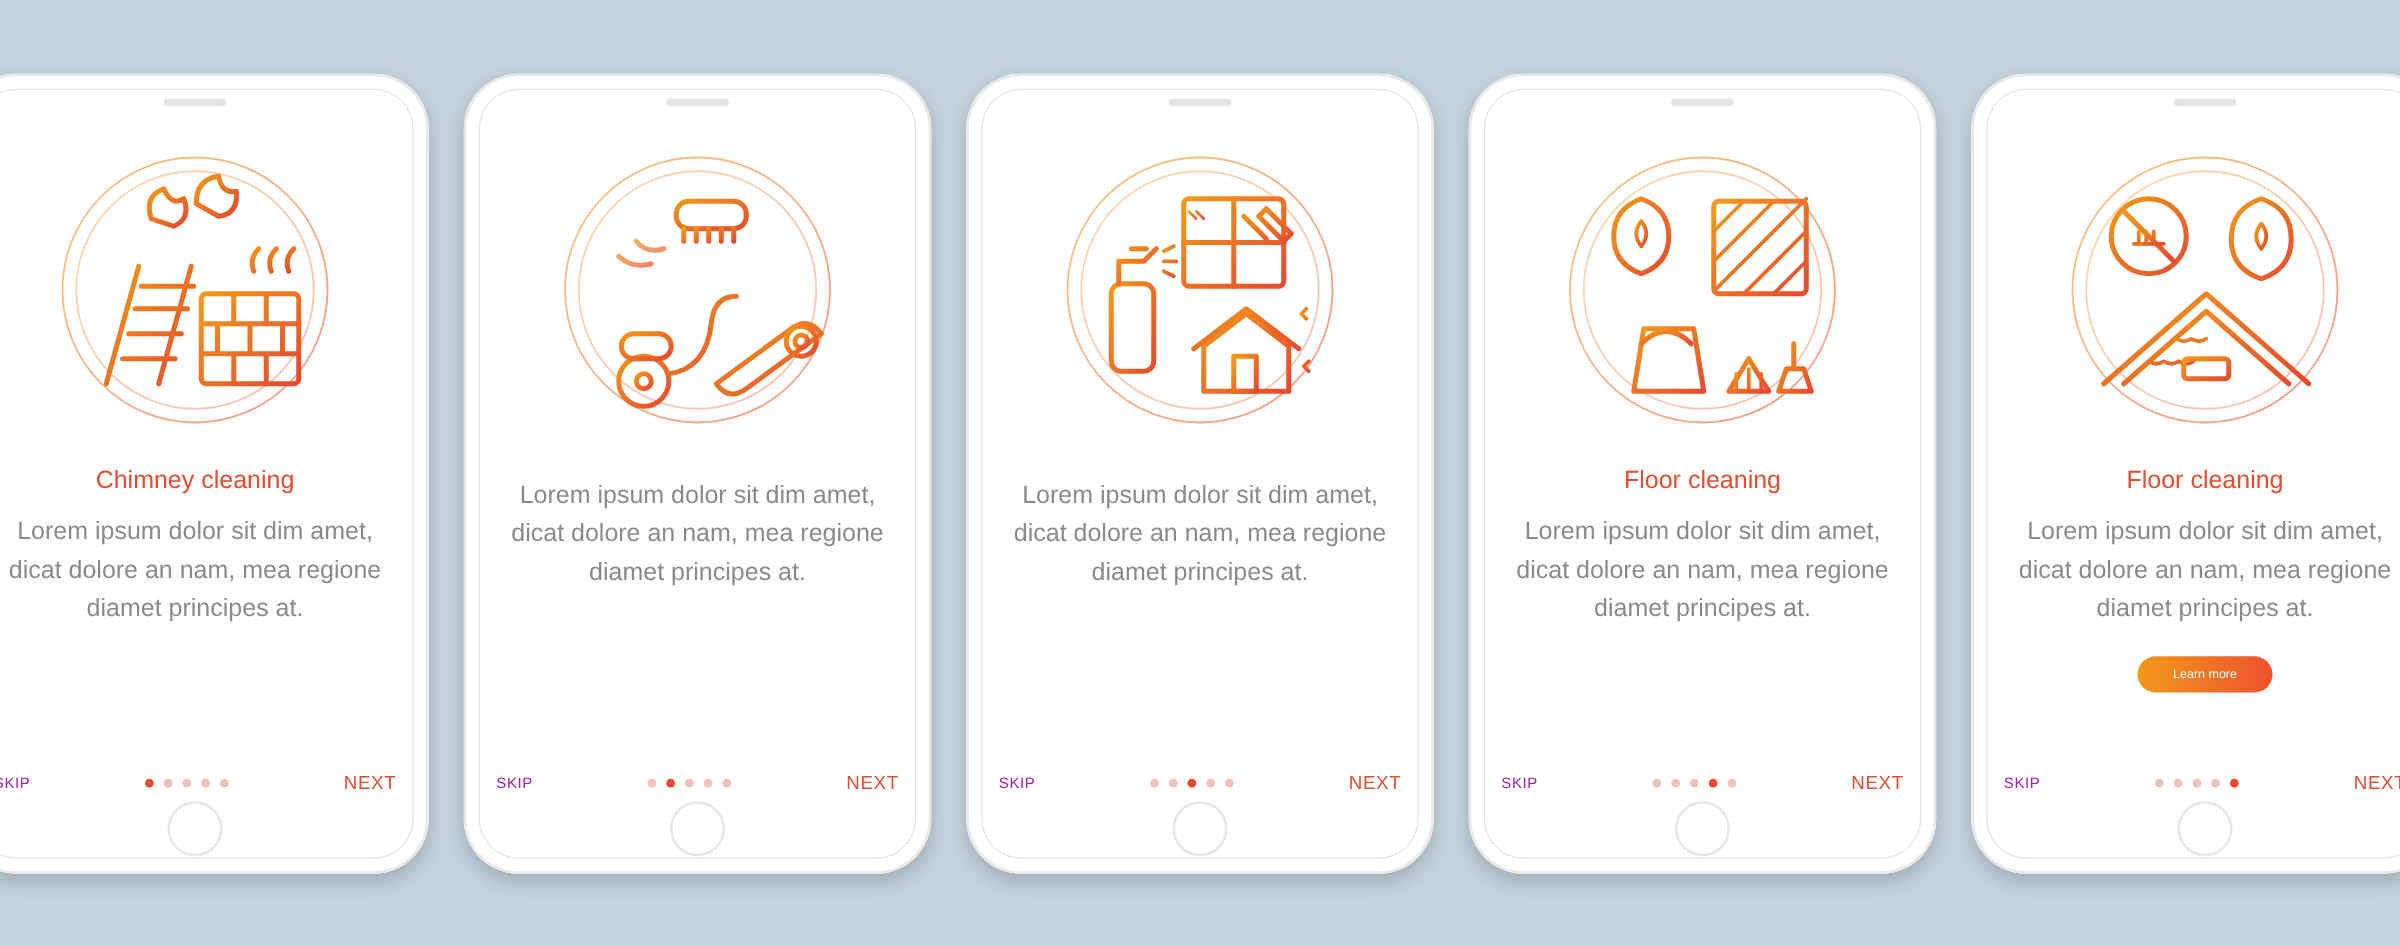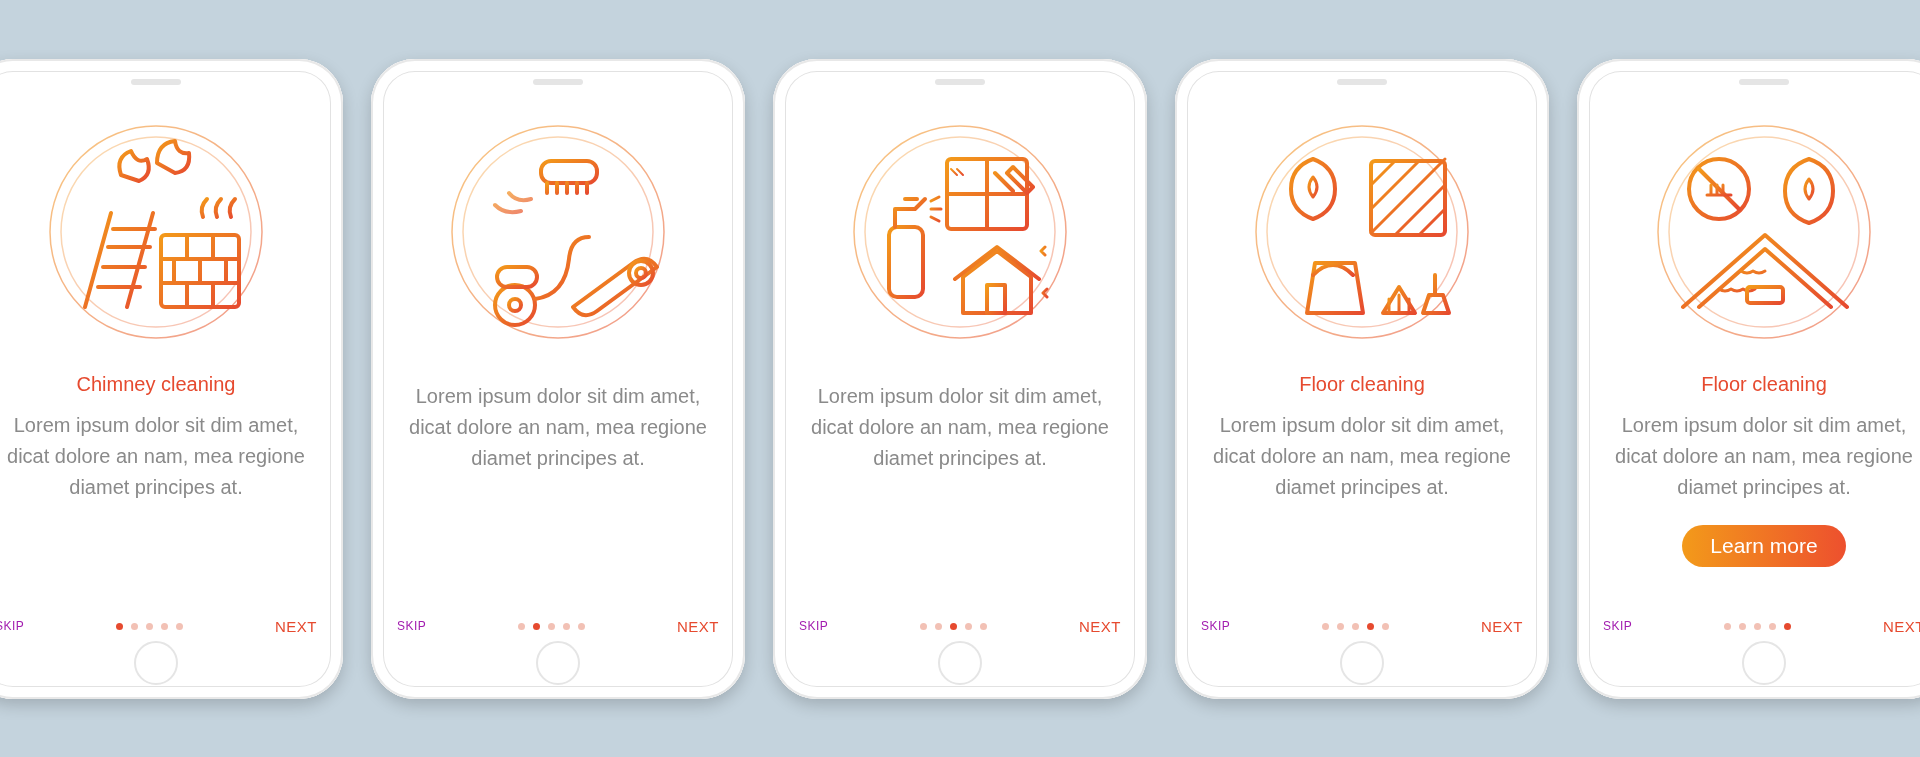--- a/index.html
+++ b/index.html
@@ -69,21 +69,21 @@
     padding: 0 10px;
   }
   .cta-row {
     display: flex;
     justify-content: center;
     margin-top: 22px;
   }
   .cta {
     background: linear-gradient(90deg, #f39a1a 0%, #ed502e 100%);
     color: #fff;
-    font-size: 21px;
+    font-size: 10px;
     padding: 9px 28px;
     border-radius: 999px;
     border: none;
     cursor: pointer;
   }
   .footer {
     margin-top: auto;
     padding-bottom: 34px;
     display: flex;
     align-items: center;

